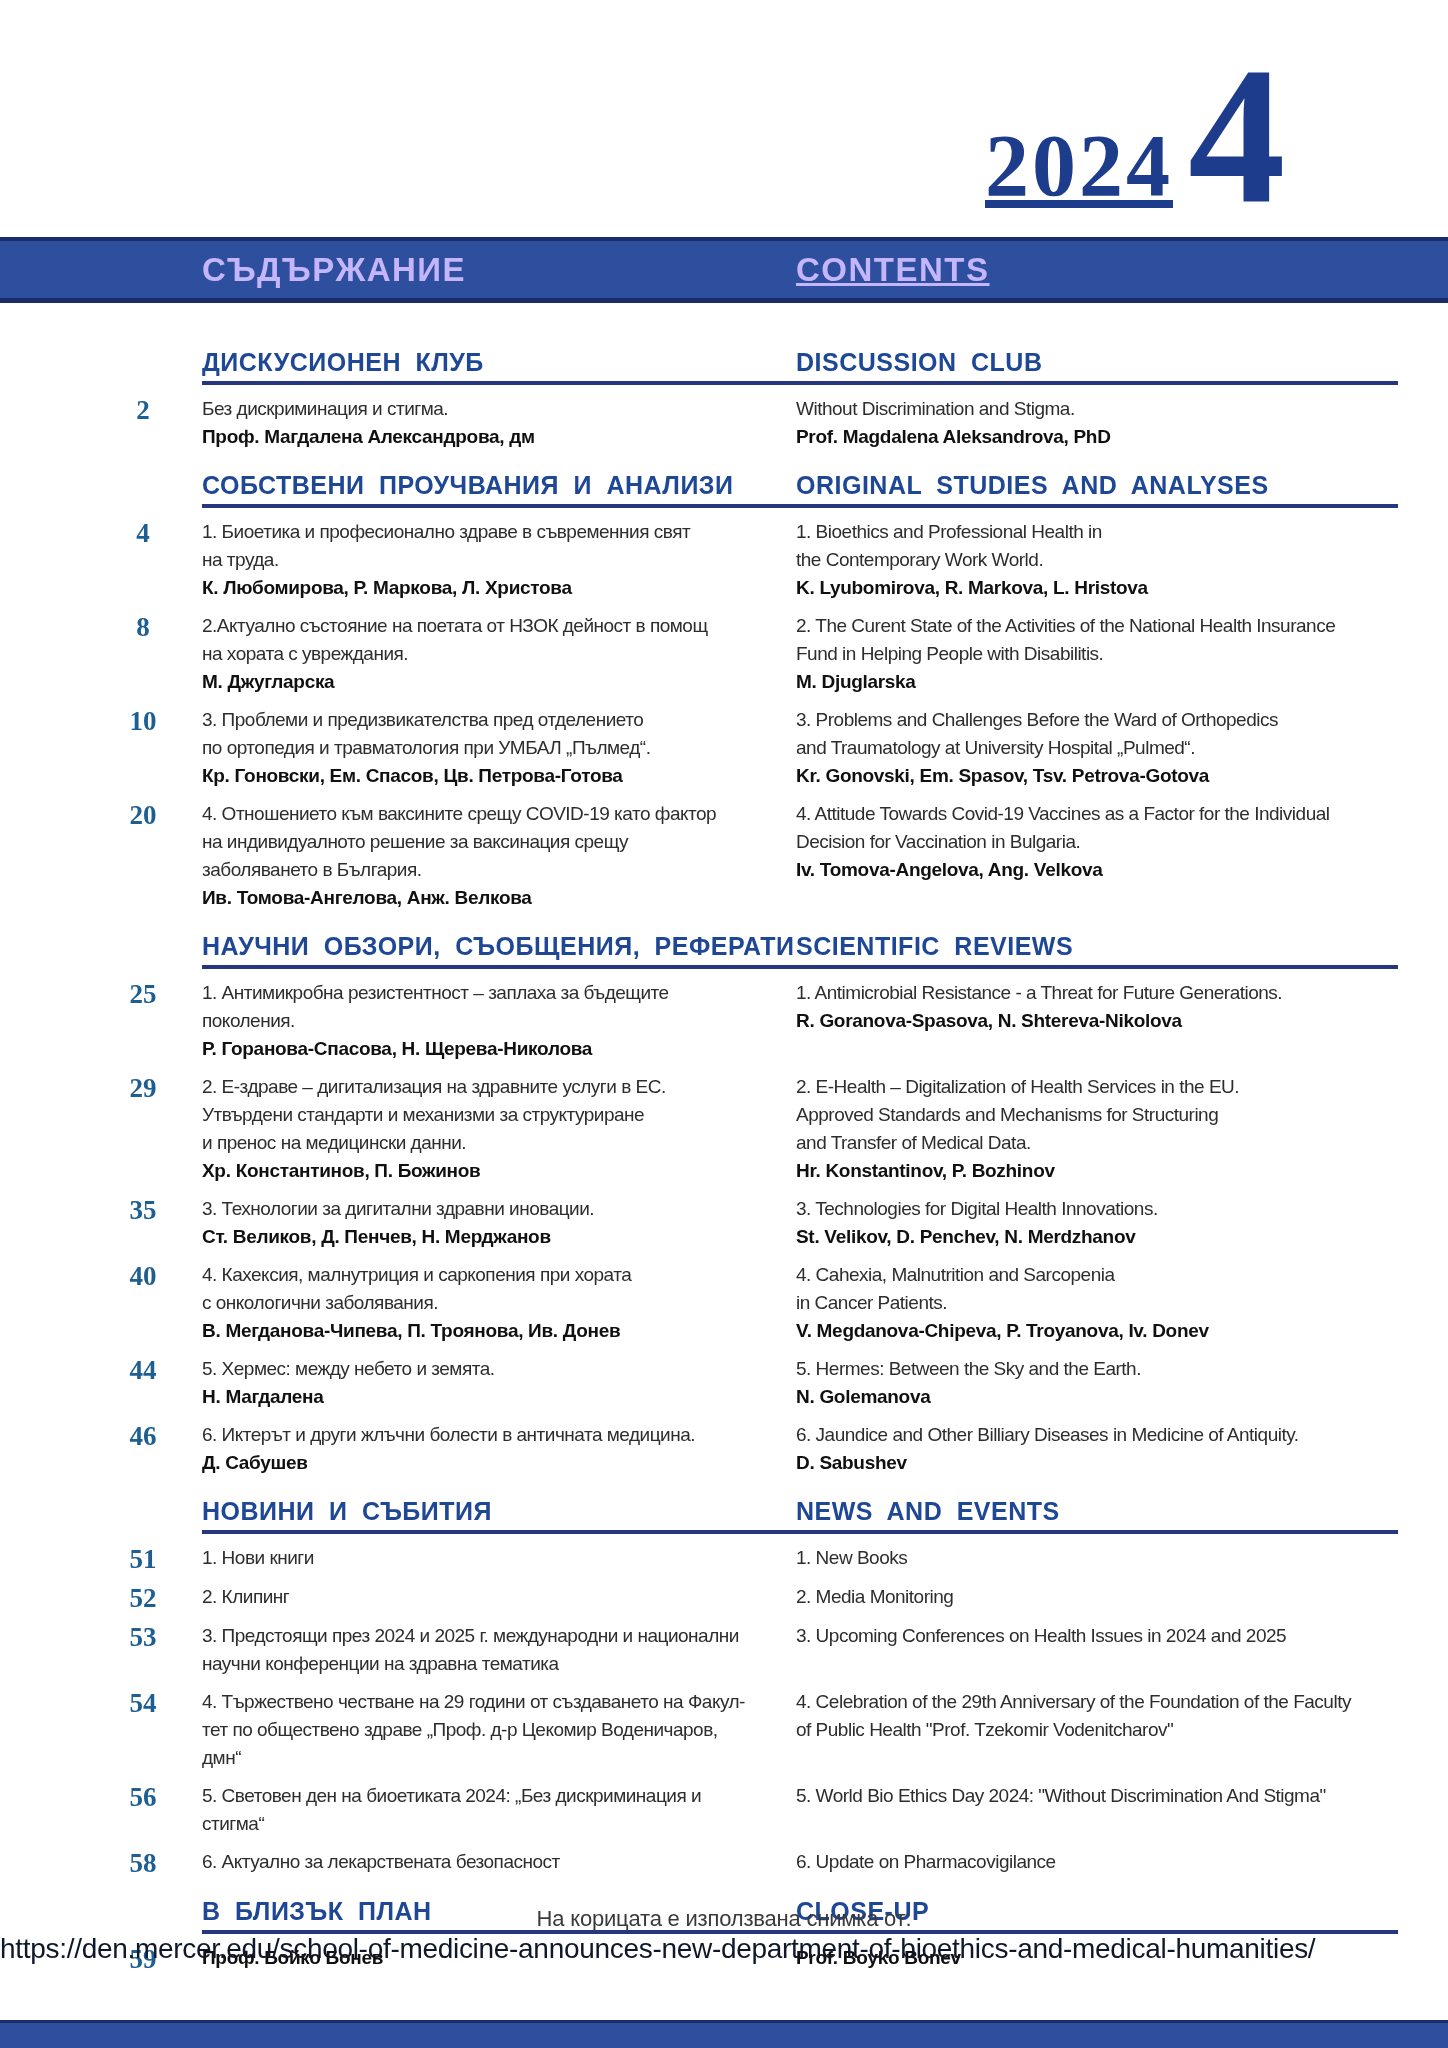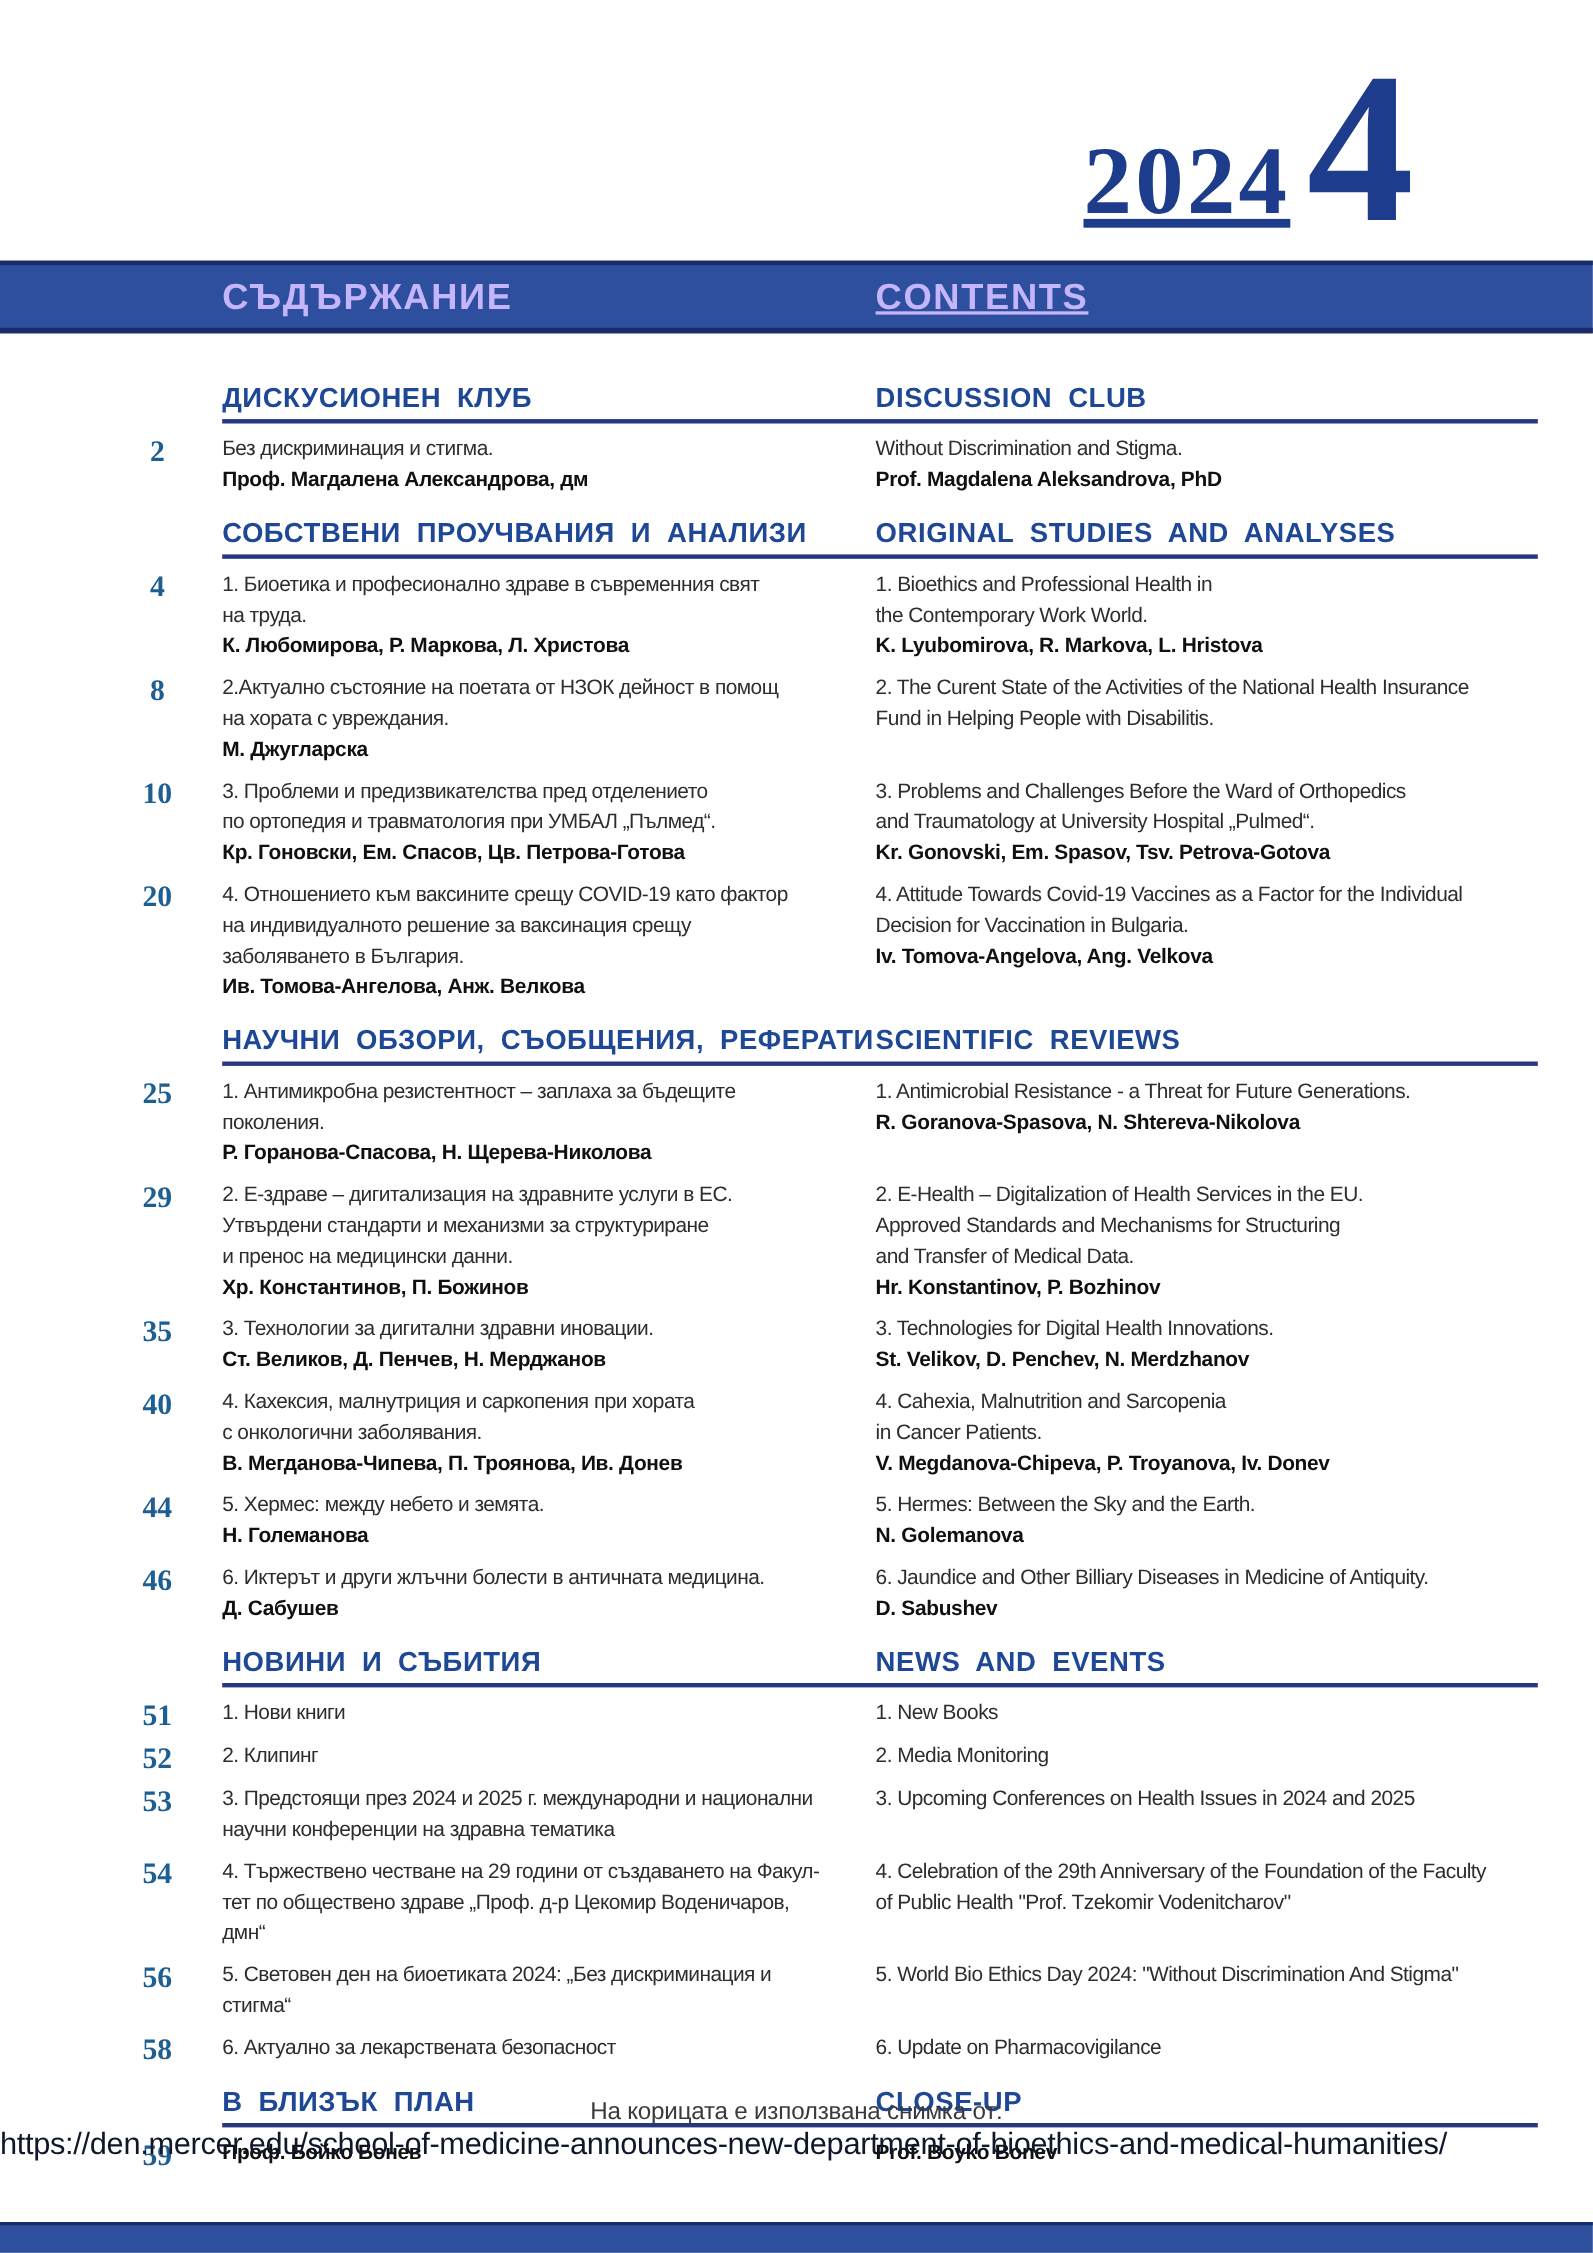--- a/index.html
+++ b/index.html
@@ -119,20 +119,21 @@
   <div class="row item-row">
     <div class="num">8</div>
     <div class="cell-bg">
       <div class="title t-bg">2.Актуално състояние на поетата от НЗОК дейност в помощ
 на хората с увреждания.</div>
       <div class="authors a-bg">М. Джугларска</div>
     </div>
     <div class="cell-en">
       <div class="title t-en">2. The Curent State of the Activities of the National Health Insurance
 Fund in Helping People with Disabilitis.</div>
+      <div class="authors a-en">M. Djuglarska</div>
     </div>
   </div>
 
   <div class="row item-row">
     <div class="num">10</div>
     <div class="cell-bg">
       <div class="title t-bg">3. Проблеми и предизвикателства пред отделението
 по ортопедия и травматология при УМБАЛ „Пълмед“.</div>
       <div class="authors a-bg">Кр. Гоновски, Ем. Спасов, Цв. Петрова-Готова</div>
     </div>
@@ -215,21 +216,21 @@
       <div class="title t-en">4. Cahexia, Malnutrition and Sarcopenia
 in Cancer Patients.</div>
       <div class="authors a-en">V. Megdanova-Chipeva, P. Troyanova, Iv. Donev</div>
     </div>
   </div>
 
   <div class="row item-row">
     <div class="num">44</div>
     <div class="cell-bg">
       <div class="title t-bg">5. Хермес: между небето и земята.</div>
-      <div class="authors a-bg">Н. Големанова</div>
+      <div class="authors a-bg">Н. Магдалена</div>
     </div>
     <div class="cell-en">
       <div class="title t-en">5. Hermes: Between the Sky and the Earth.</div>
       <div class="authors a-en">N. Golemanova</div>
     </div>
   </div>
 
   <div class="row item-row">
     <div class="num">46</div>
     <div class="cell-bg">

